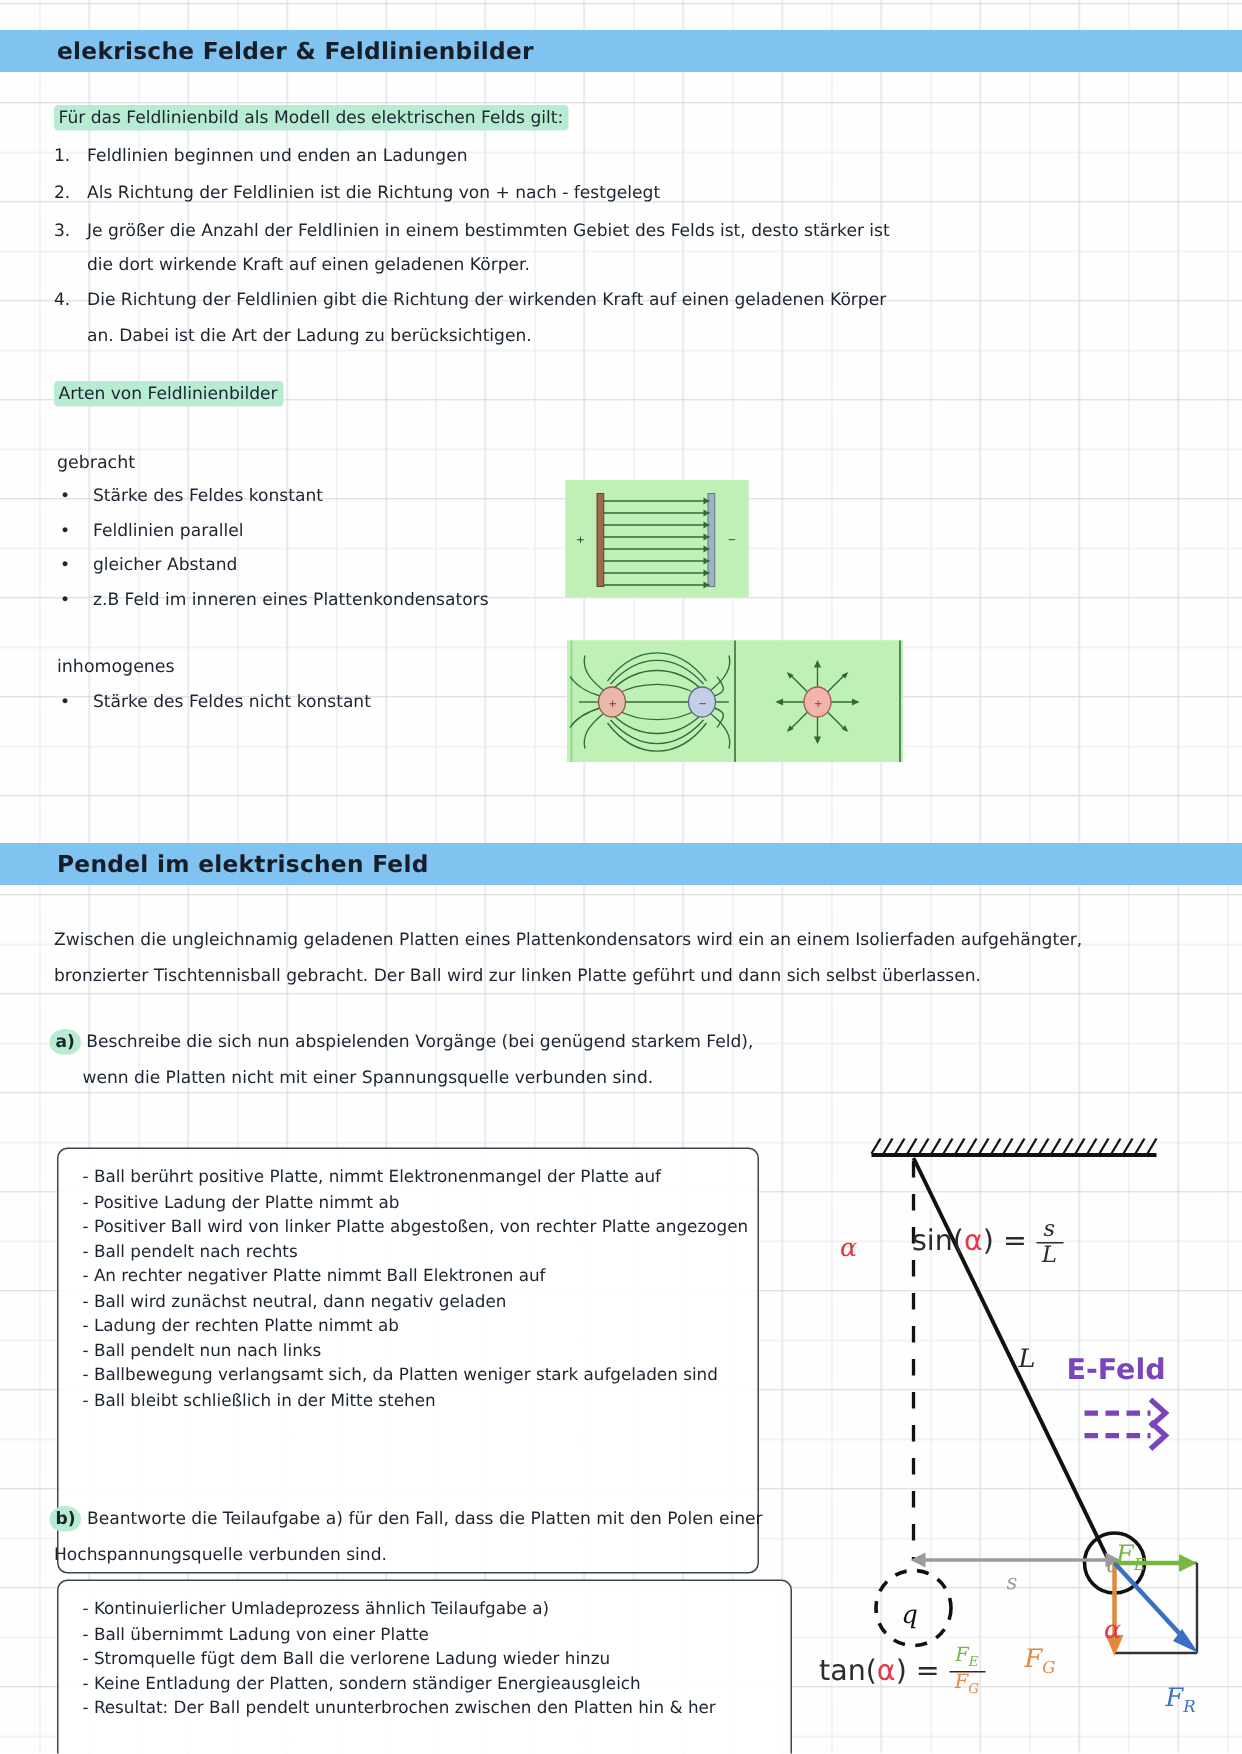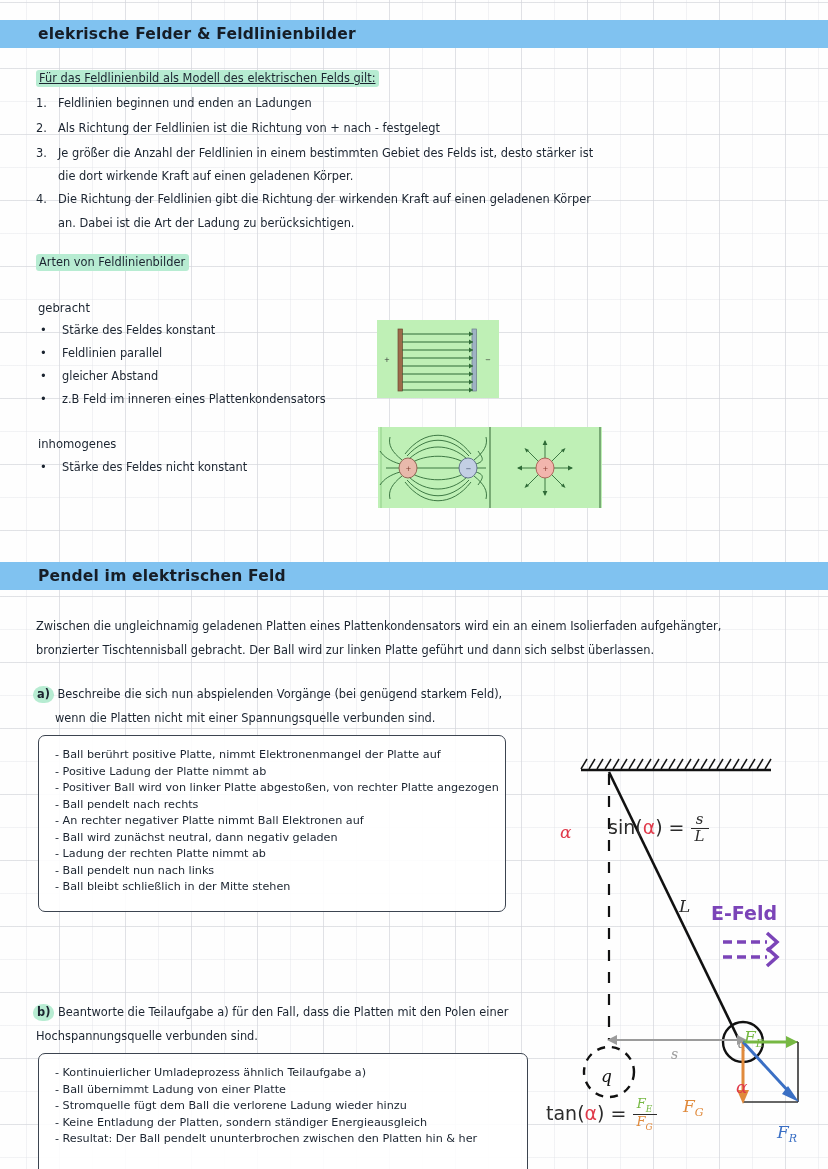--- a/index.html
+++ b/index.html
@@ -72,21 +72,21 @@
 <body>
 
 <div id="paper"></div>
 
 <div id="sheet">
 
   <div class="headerbar" style="top:20px;">
     <span class="ht">elekrische Felder &amp; Feldlinienbilder</span>
   </div>
 
-  <div class="txt" style="left:36px;top:71px;text-decoration:underline;">
+  <div class="txt" style="left:36px;top:71px;">
     <span class="hl-green">Für das Feldlinienbild als Modell des elektrischen Felds gilt:</span>
   </div>
 
   <div class="numrow" style="left:36px;top:96px;">
     <span class="nm">1.</span><span>Feldlinien beginnen und enden an Ladungen</span>
   </div>
   <div class="numrow" style="left:36px;top:121px;">
     <span class="nm">2.</span><span>Als Richtung der Feldlinien ist die Richtung von + nach - festgelegt</span>
   </div>
   <div class="numrow" style="left:36px;top:146px;">
@@ -215,29 +215,30 @@
 
   <div class="txt" style="left:36px;top:619px;">Zwischen die ungleichnamig geladenen Platten eines Plattenkondensators wird ein an einem Isolierfaden aufgehängter,</div>
   <div class="txt" style="left:36px;top:643px;">bronzierter Tischtennisball gebracht. Der Ball wird zur linken Platte geführt und dann sich selbst überlassen.</div>
 
   <div class="txt" style="left:33px;top:687px;">
     <span class="taskmark">a)</span>
     <span>Beschreibe die sich nun abspielenden Vorgänge (bei genügend starkem Feld),</span>
   </div>
   <div class="txt" style="left:55px;top:711px;">wenn die Platten nicht mit einer Spannungsquelle verbunden sind.</div>
 
-  <div class="answerbox" style="left:38px;top:735px;width:468px;height:177px;">
+  <div class="answerbox" style="left:38px;top:765px;width:468px;height:284px;">
     <div class="ln">- Ball berührt positive Platte, nimmt Elektronenmangel der Platte auf</div>
     <div class="ln">- Positive Ladung der Platte nimmt ab</div>
     <div class="ln">- Positiver Ball wird von linker Platte abgestoßen, von rechter Platte angezogen</div>
     <div class="ln">- Ball pendelt nach rechts</div>
     <div class="ln">- An rechter negativer Platte nimmt Ball Elektronen auf</div>
     <div class="ln">- Ball wird zunächst neutral, dann negativ geladen</div>
     <div class="ln">- Ladung der rechten Platte nimmt ab</div>
     <div class="ln">- Ball pendelt nun nach links</div>
+    <div class="ln">- Ballbewegung verlangsamt sich, da Platten weniger stark aufgeladen sind</div>
     <div class="ln">- Ball bleibt schließlich in der Mitte stehen</div>
   </div>
 
   <div class="txt" style="left:33px;top:1005px;">
     <span class="taskmark">b)</span>
     <span>Beantworte die Teilaufgabe a) für den Fall, dass die Platten mit den Polen einer</span>
   </div>
   <div class="txt" style="left:36px;top:1029px;">Hochspannungsquelle verbunden sind.</div>
 
   <div class="answerbox" style="left:38px;top:1053px;width:490px;height:124px;">

